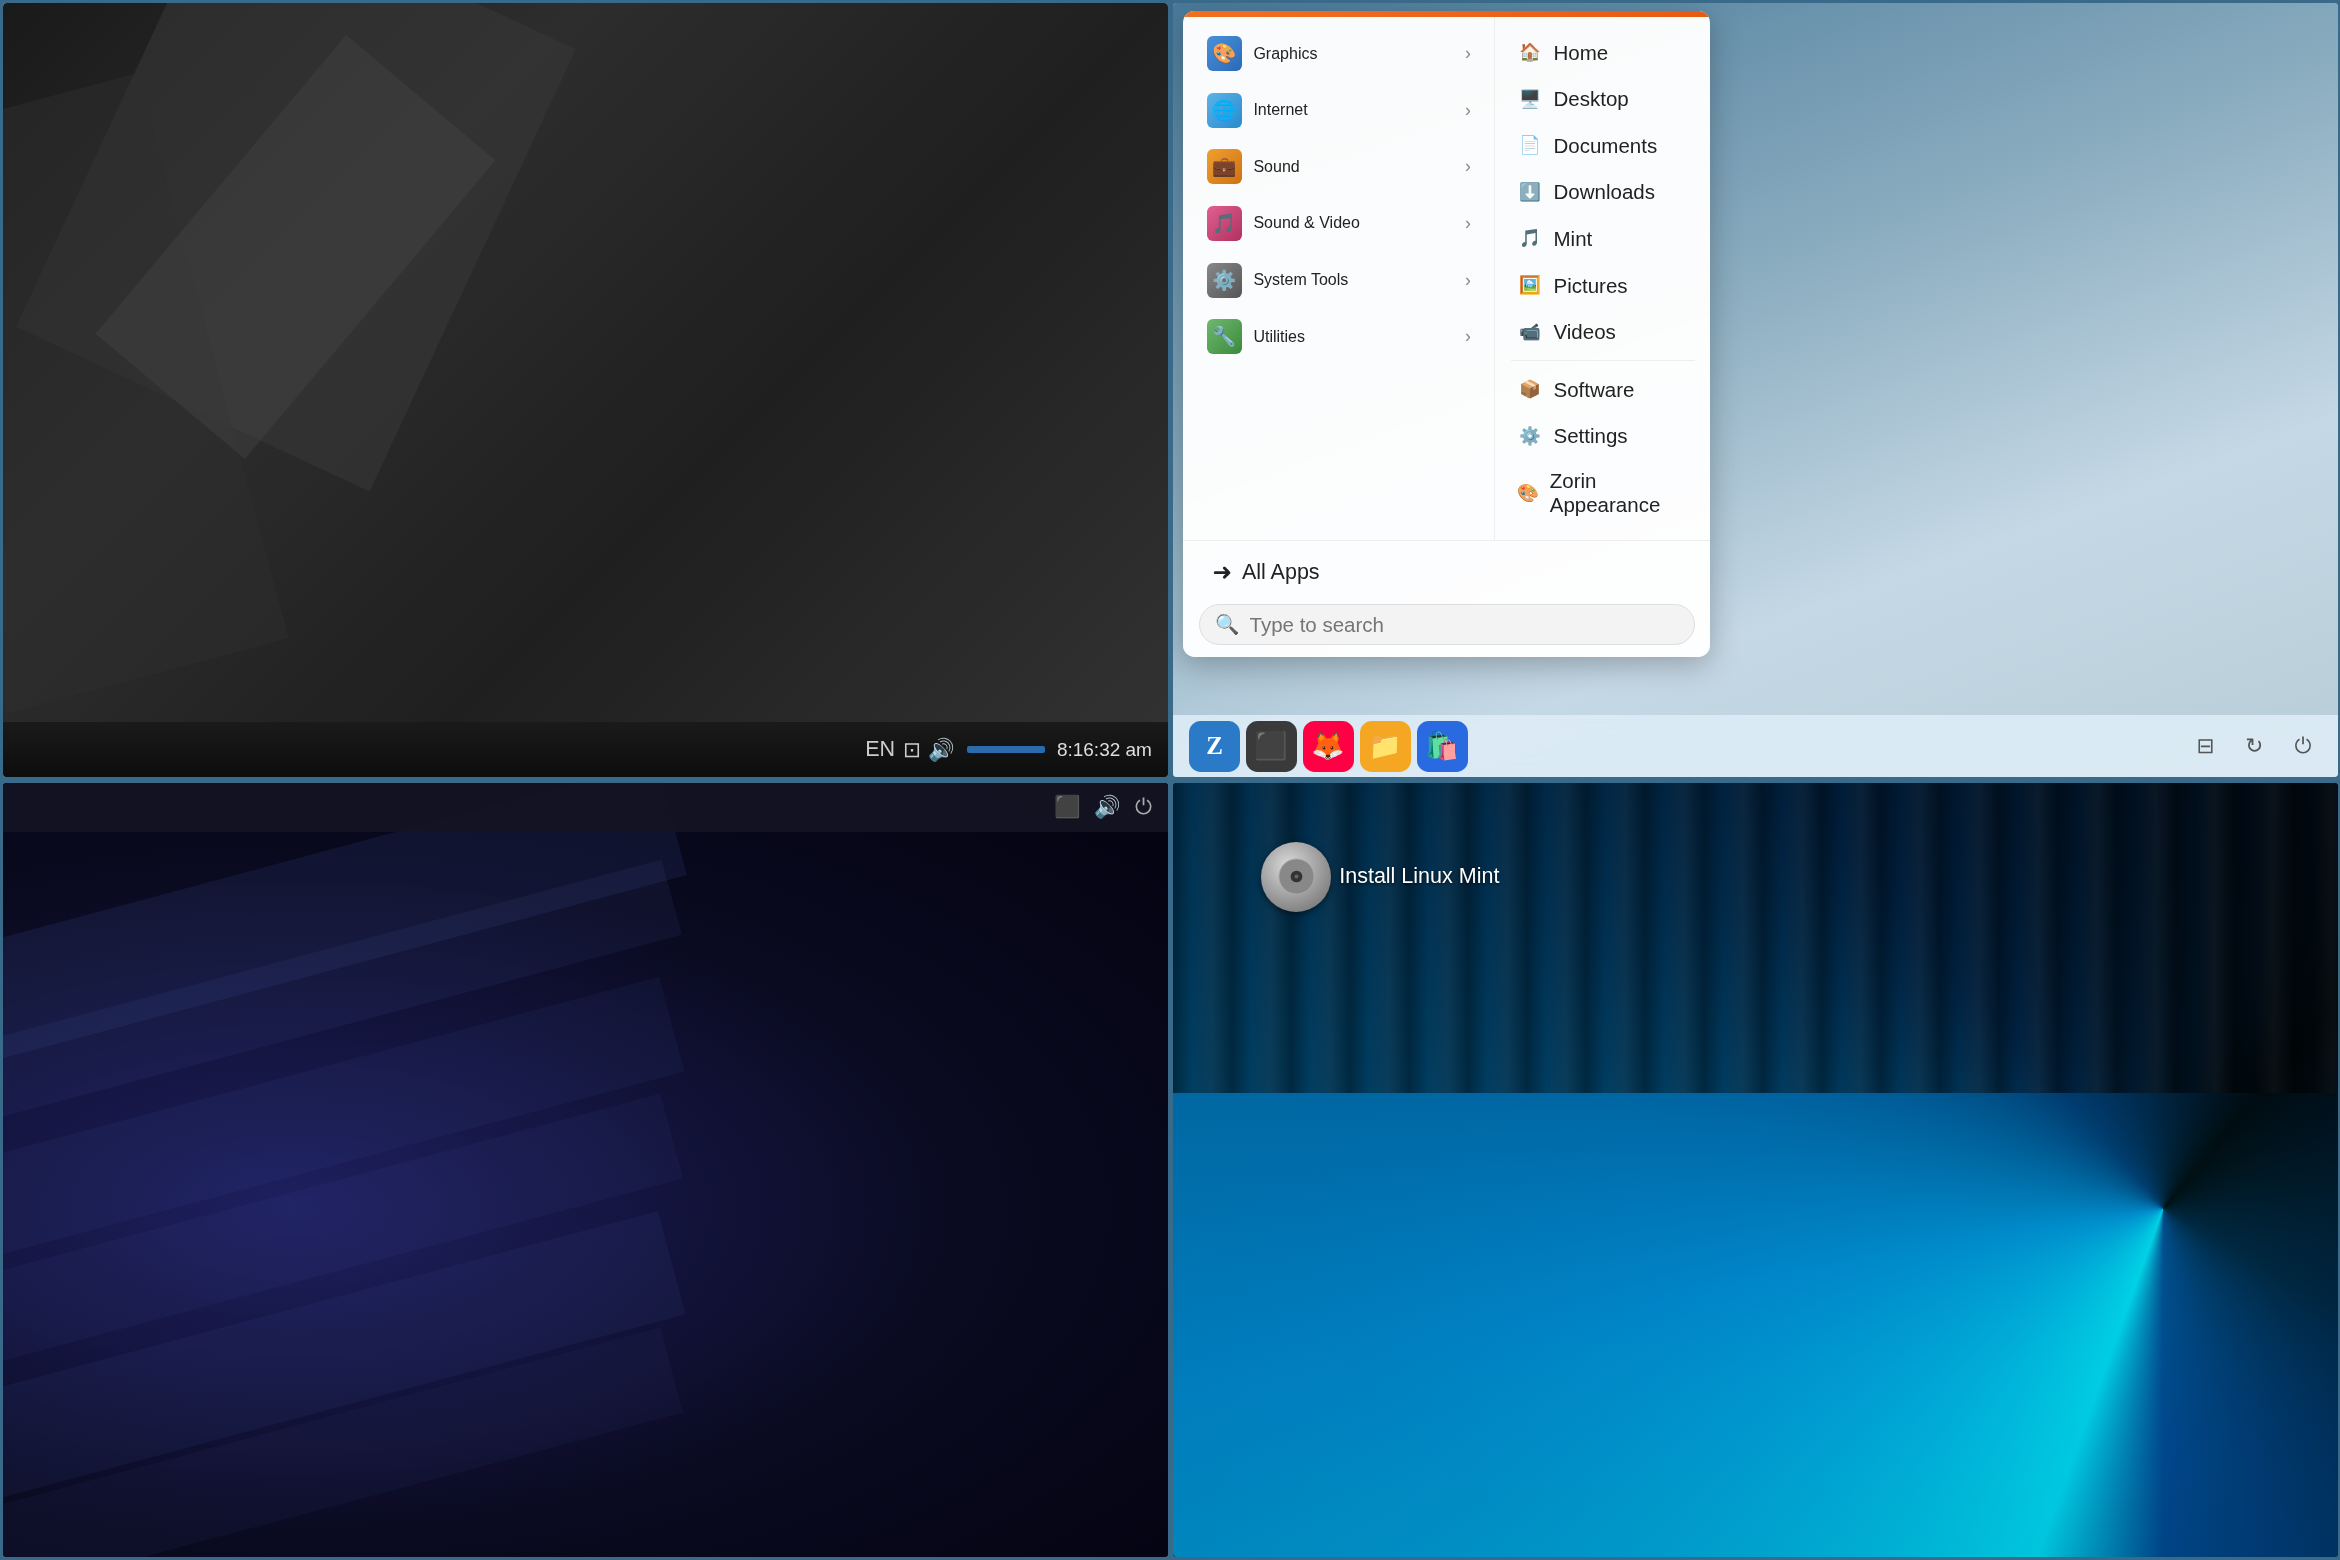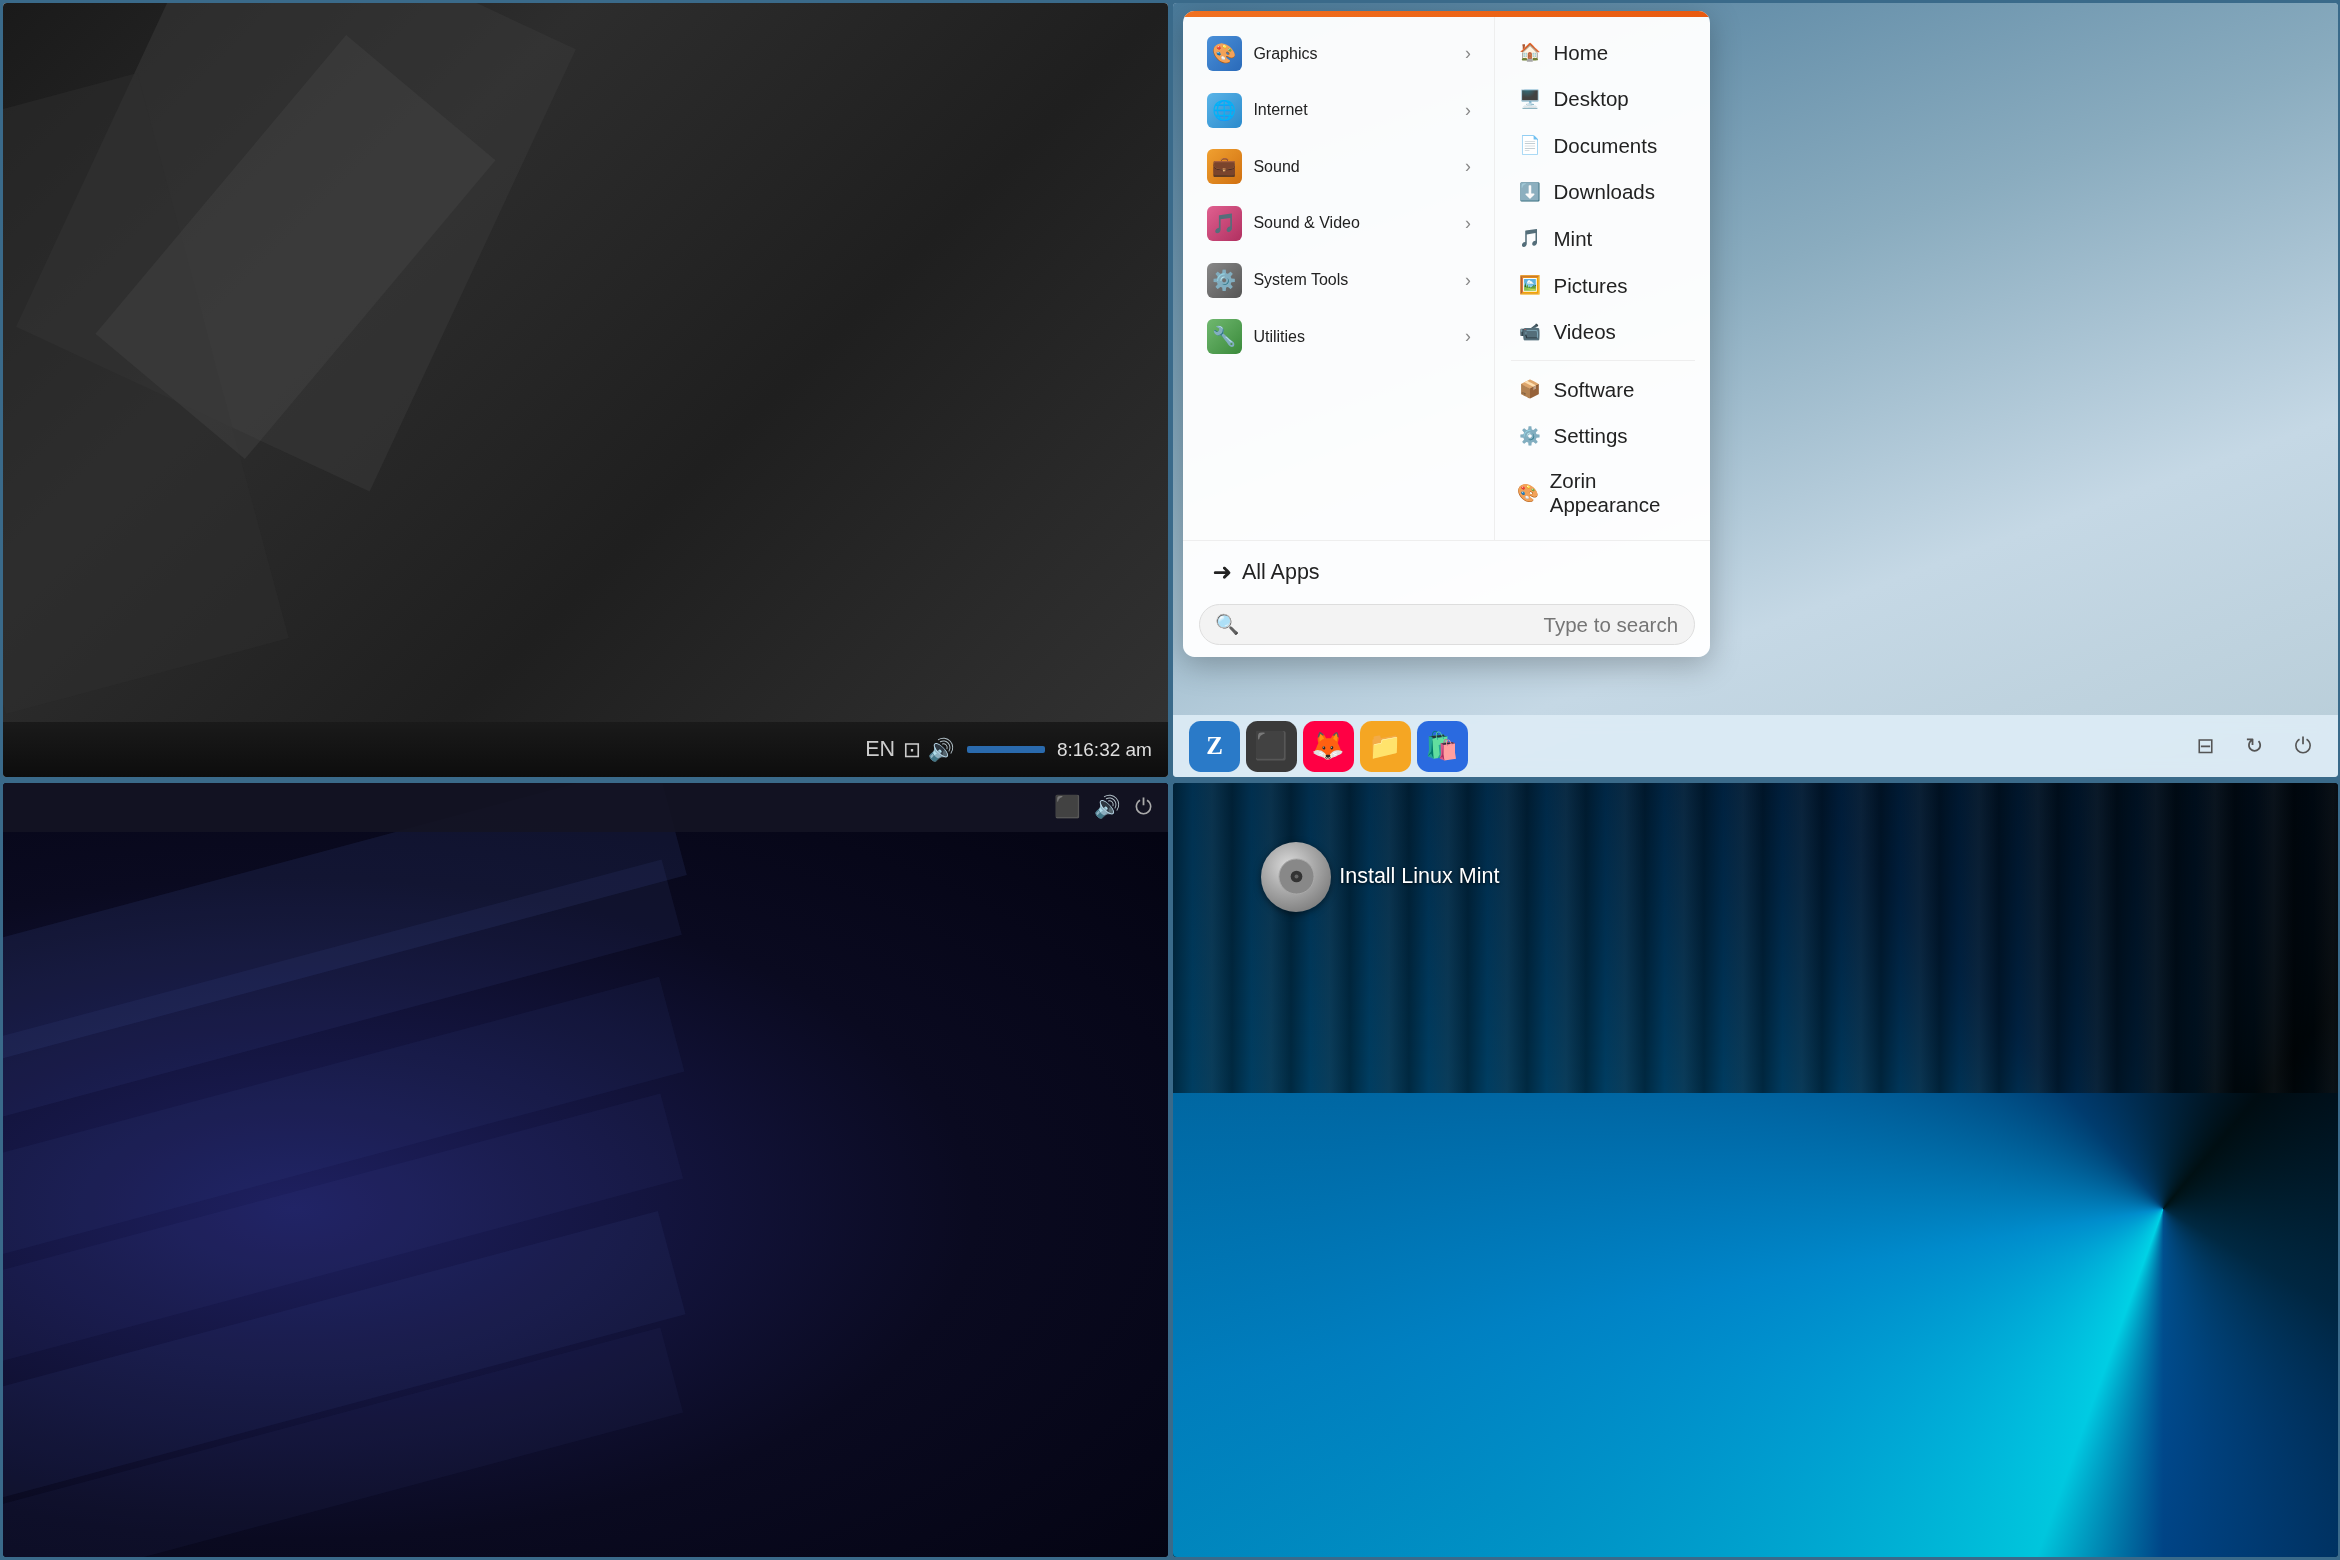--- a/index.html
+++ b/index.html
@@ -200,21 +200,20 @@
       color: #888;
       font-size: 19.5px;
     }
     .search-bar input {
       border: none;
       background: transparent;
       outline: none;
       font-size: 20.5px;
       color: #888;
       flex: 1;
-      text-align: right;
     }
 
     
     .taskbar-tr {
       position: absolute;
       bottom: 0;
       left: 0;
       right: 0;
       height: 62px;
       background: rgba(220,235,245,0.92);

